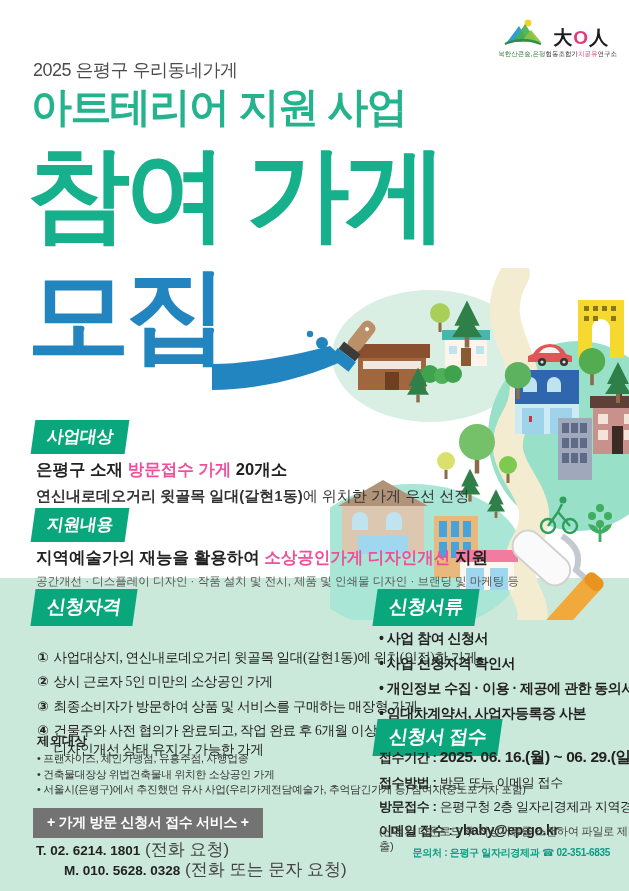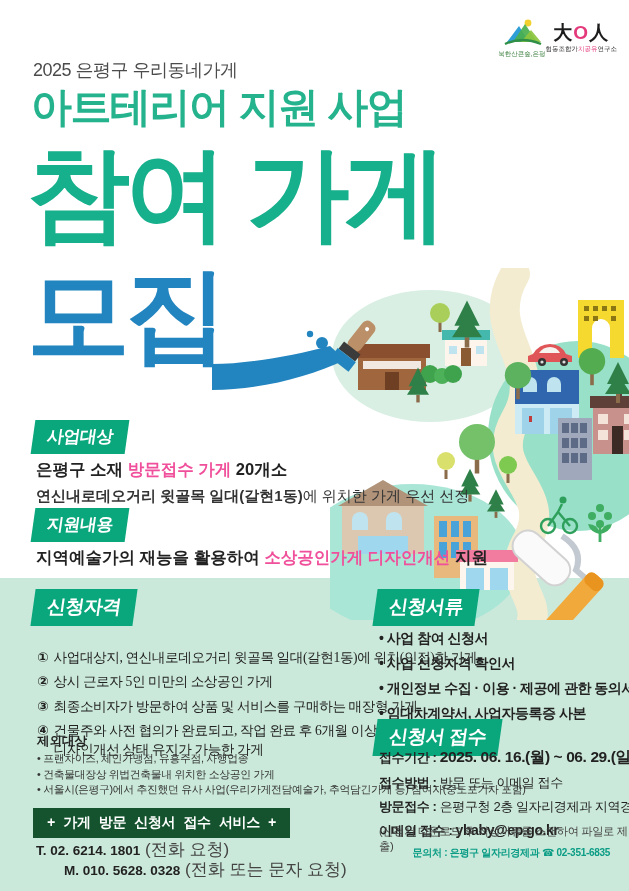--- a/index.html
+++ b/index.html
@@ -1,21 +1,21 @@
 <!DOCTYPE html>
 <html><head>
 <meta charset="utf-8">
 <style>
   html,body{margin:0;padding:0;}
   body{font-family:"Liberation Sans","DejaVu Sans",sans-serif;background:#e8e8e8;}
   .poster{position:relative;width:629px;height:891px;background:#ffffff;overflow:hidden;margin:0 auto;}
   .abs{position:absolute;}
 
   
-  .logos{top:18px;right:12px;display:flex;align-items:center;z-index:5;}
+  .logos{top:18px;right:12px;display:flex;align-items:flex-end;z-index:5;}
   .logo{display:flex;flex-direction:column;align-items:center;}
   .logo-mark2{font-size:19px;font-weight:bold;letter-spacing:1px;line-height:1;}
   .logo-mark2 .blk{color:#1c1c1c;} .logo-mark2 .pnk{color:#e43a7c;}
   .logo-caption{font-size:6.5px;color:#3c7f3e;margin-top:2px;letter-spacing:0;}
   .logo-caption2{font-size:6.5px;color:#333;margin-top:3px;}
   .logo-caption2 .pnk{color:#e43a7c;}
 
   .subtitle{left:33px;top:58px;font-size:18px;color:#4b4b4b;letter-spacing:-0.5px;z-index:4;}
   .main-title{left:31px;top:80px;font-size:41px;font-weight:800;color:#25b38e;letter-spacing:-1.5px;z-index:4;}
 
@@ -52,22 +52,22 @@
   .e-intro{left:37px;top:625px;font-size:15px;font-weight:800;color:#222;z-index:4;}
   .e-items{left:37px;top:648px;z-index:4;}
   .e-item{font-size:13.6px;color:#222;line-height:1.42;margin-bottom:5px;display:flex;gap:5px;}
   .e-item .num{font-weight:bold;}
   .e-item .txt{white-space:pre-line;letter-spacing:-0.4px;font-family:Liberation Serif, serif;}
   .excl-title{left:37px;top:733px;font-size:12.5px;font-weight:700;color:#222;z-index:4;}
   .excl-list{left:37px;top:751px;z-index:4;}
   .excl-item{font-size:10.8px;color:#333;line-height:1.45;letter-spacing:-0.3px;white-space:nowrap;}
   .excl-item::before{content:"•  ";}
 
-  .visit-box{left:33px;top:808px;background:#14532d;color:#fff;font-size:14px;font-weight:800;
-             padding:6px 14px;letter-spacing:-0.3px;z-index:4;font-family:Liberation Mono, monospace;}
+  .visit-box{left:33px;top:808px;background:#737373;color:#fff;font-size:14px;font-weight:800;
+             padding:6px 14px;letter-spacing:-0.3px;z-index:4;}
   .phone1{left:36px;top:838px;font-size:13.5px;color:#222;z-index:4;}
   .phone2{left:36px;top:858px;font-size:13.5px;color:#222;z-index:4;padding-left:28px;}
   .phone-num{font-weight:800;}
   .phone-desc{font-size:17px;color:#444;}
 
   .doc-list{left:379px;top:626px;z-index:4;}
   .doc-item{font-size:14px;font-weight:700;color:#222;line-height:1.78;letter-spacing:-0.5px;white-space:nowrap;}
   .doc-item::before{content:"•  ";}
   .doc-note{left:392px;top:694px;font-size:11.5px;color:#444;z-index:4;}
 
@@ -300,20 +300,21 @@
       </g>
     </g>
   </svg>
 
   <div class="abs badge badge-sm b-target"><span>사업대상</span></div>
   <div class="abs line t-line1"><span>은평구 소재 </span><span class="pink">방문접수 가게</span><span> 20개소</span></div>
   <div class="abs line t-line2"><span class="semib">연신내로데오거리 윗골목 일대(갈현1동)</span><span>에 위치한 가게 우선 선정</span></div>
 
   <div class="abs badge badge-sm b-support"><span>지원내용</span></div>
   <div class="abs line s-line1"><span>지역예술가의 재능을 활용하여 </span><span class="pink">소상공인가게 디자인개선</span><span> 지원</span></div>
+  <div class="abs line s-line2">공간개선 · 디스플레이 디자인 · 작품 설치 및 전시, 제품 및 인쇄물 디자인 · 브랜딩 및 마케팅 등</div>
 
   <div class="abs panel"></div>
 
   <div class="abs badge badge-lg b-elig"><span>신청자격</span></div>
   <div class="abs e-items">
     <div class="e-item">
         <span class="num">①</span>
         <span class="txt">사업대상지, 연신내로데오거리 윗골목 일대(갈현1동)에 위치(인접)한 가게</span>
       </div>
     <div class="e-item">

